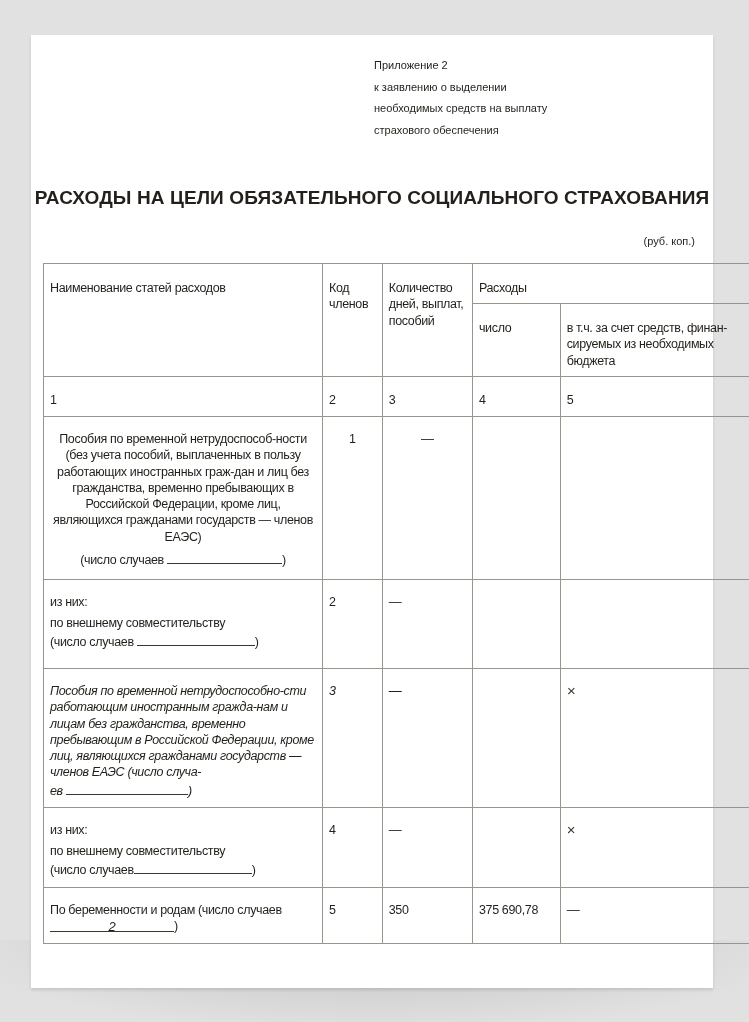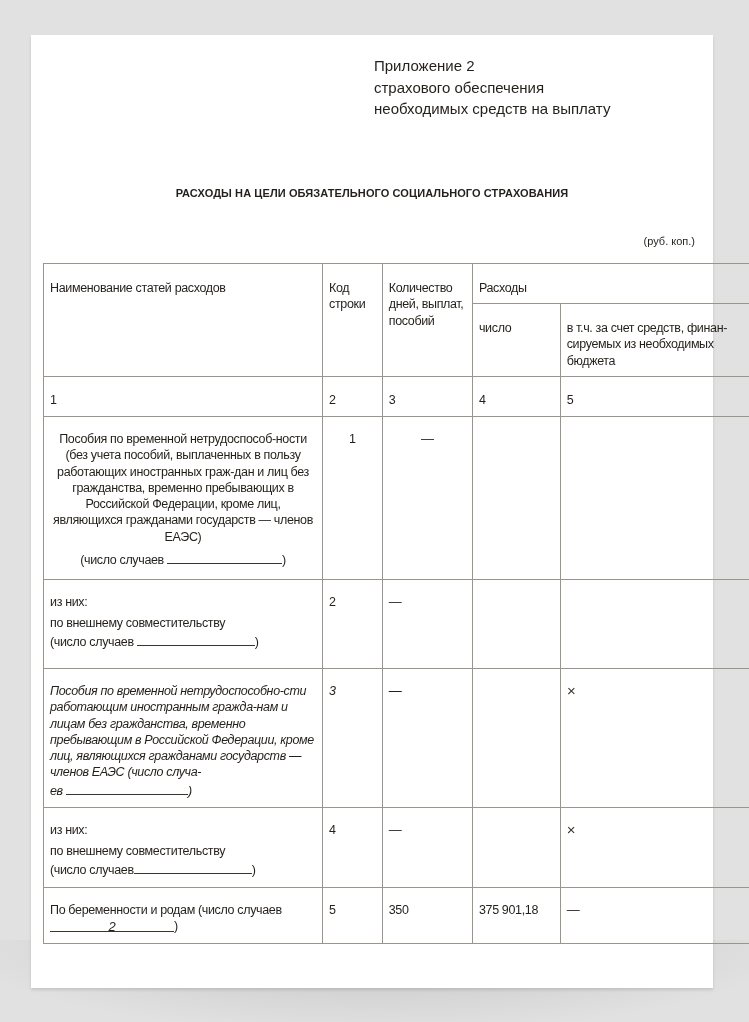--- a/index.html
+++ b/index.html
@@ -14,25 +14,25 @@
       position: absolute; left: 0; top: 940px; width: 749px; height: 82px;
       background: radial-gradient(ellipse at 50% 0%, #b9b9b9 0%, #d4d4d4 45%, #e1e1e1 80%);
     }
     .page {
       position: absolute; left: 31px; top: 35px; width: 682px; height: 953px;
       background: #ffffff;
       box-shadow: 0 2px 3px rgba(0,0,0,0.12);
     }
     .appendix {
       position: absolute; left: 343px; top: 20px; width: 320px;
-      font-size: 15px; line-height: 21.5px; color: #231f1a;
+      font-size: 11px; line-height: 21.5px; color: #231f1a;
     }
     .title {
       position: absolute; left: 0; top: 152px; width: 682px; text-align: center;
-      font-weight: bold; font-size: 11px; letter-spacing: 0.1px;
+      font-weight: bold; font-size: 19px; letter-spacing: 0.1px;
     }
     .units {
       position: absolute; right: 18px; top: 200px;
       font-size: 11px;
     }
     .tbl {
       position: absolute; left: 12px; top: 228px; width: 720px;
       border-collapse: collapse; table-layout: fixed;
       font-family: "Liberation Sans Narrow", "Liberation Sans", sans-serif;
       font-size: 12.5px; line-height: 16.3px;
@@ -75,40 +75,41 @@
   </style>
 </head>
 <body>
 
 <div class="bg-shadow"></div>
 
 <div class="page">
 
   <div class="appendix">
     <div>Приложение 2</div>
+    <div>к заявлению о выделении</div>
+    <div>необходимых средств на выплату</div>
     <div>страхового обеспечения</div>
-    <div>необходимых средств на выплату</div>
   </div>
 
   <div class="title">РАСХОДЫ НА ЦЕЛИ ОБЯЗАТЕЛЬНОГО СОЦИАЛЬНОГО СТРАХОВАНИЯ</div>
 
   <div class="units">(руб. коп.)</div>
 
   <table class="tbl">
     <colgroup>
       <col class="col1">
         <col class="col2">
         <col class="col3">
         <col class="col4">
         <col class="col5">
     </colgroup>
     <tbody>
         <tr class="r-head1">
       <td class="hdr" rowspan="2">Наименование статей расходов</td>
-      <td class="hdr" rowspan="2">Код строки</td>
+      <td class="hdr" rowspan="2">Код членов</td>
       <td class="hdr" rowspan="2">Количество дней, выплат, пособий</td>
       <td class="hdr" colspan="2">Расходы</td>
     </tr>
     <tr class="r-head2">
       <td class="sub">число</td>
       <td class="sub">в т.ч. за счет средств, финан-сируемых из необходимых бюджета</td>
     </tr>
     <tr class="r-nums">
       <td class="num">1</td>
       <td class="num">2</td>
@@ -169,18 +170,18 @@
       <td class="cross">×</td>
     </tr>
 
     <tr class="r-5">
       <td>
         <span>По беременности и родам (число случаев</span><br>
         <span class="blank w128"><span class="fill">2</span></span><span>)</span>
       </td>
       <td>5</td>
       <td>350</td>
-      <td>375 901,18</td>
+      <td>375 690,78</td>
       <td class="dash">—</td>
     </tr>
   </tbody>
     </table>
 </div>
 
 </body></html>

